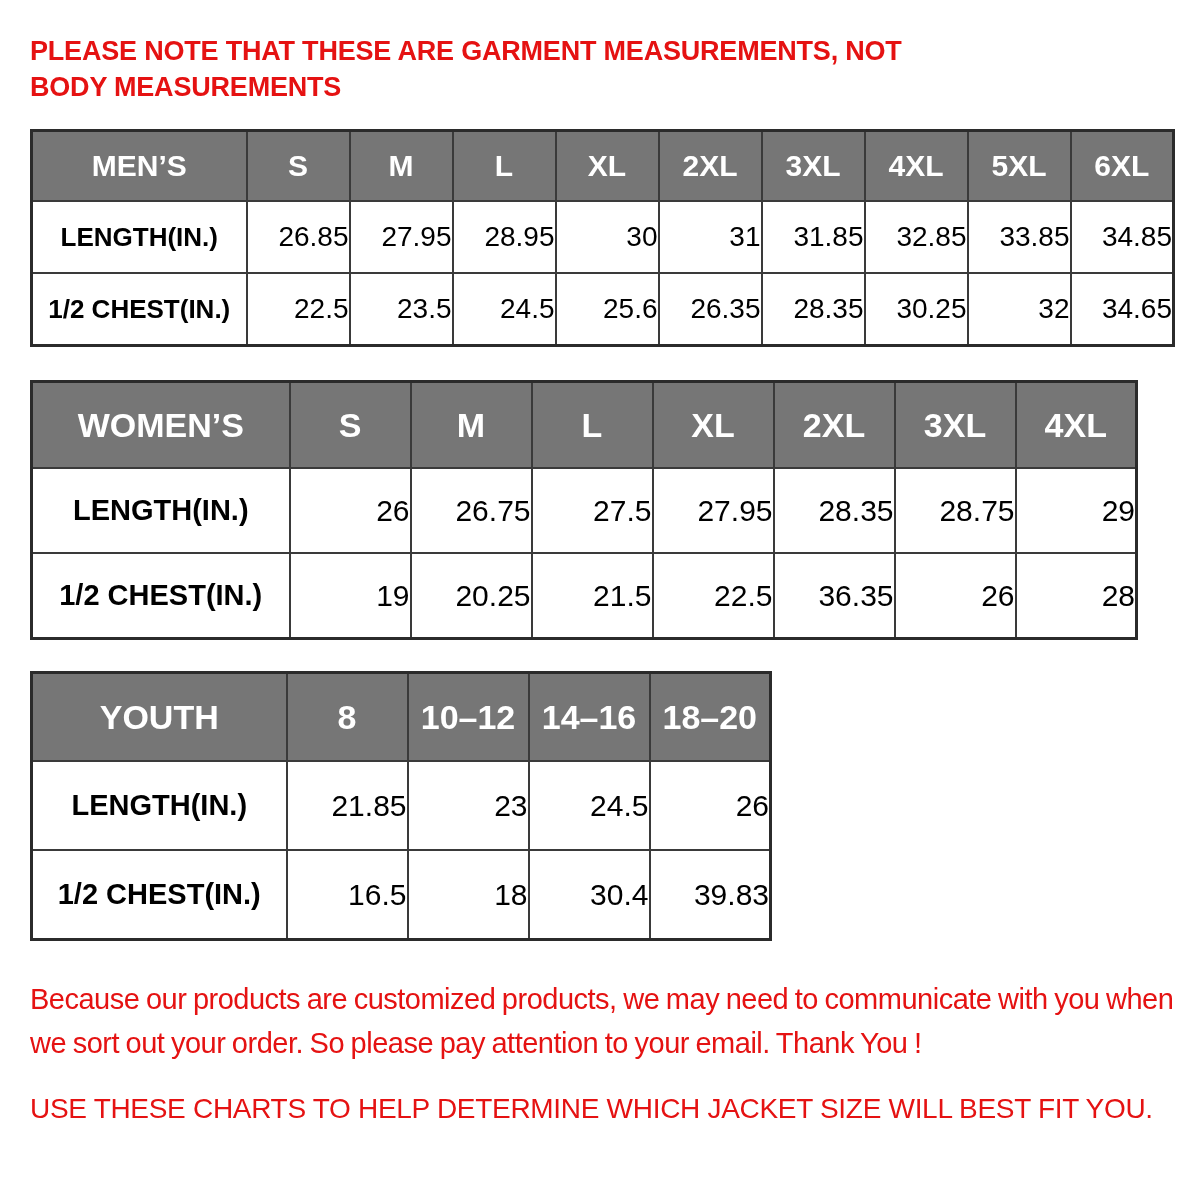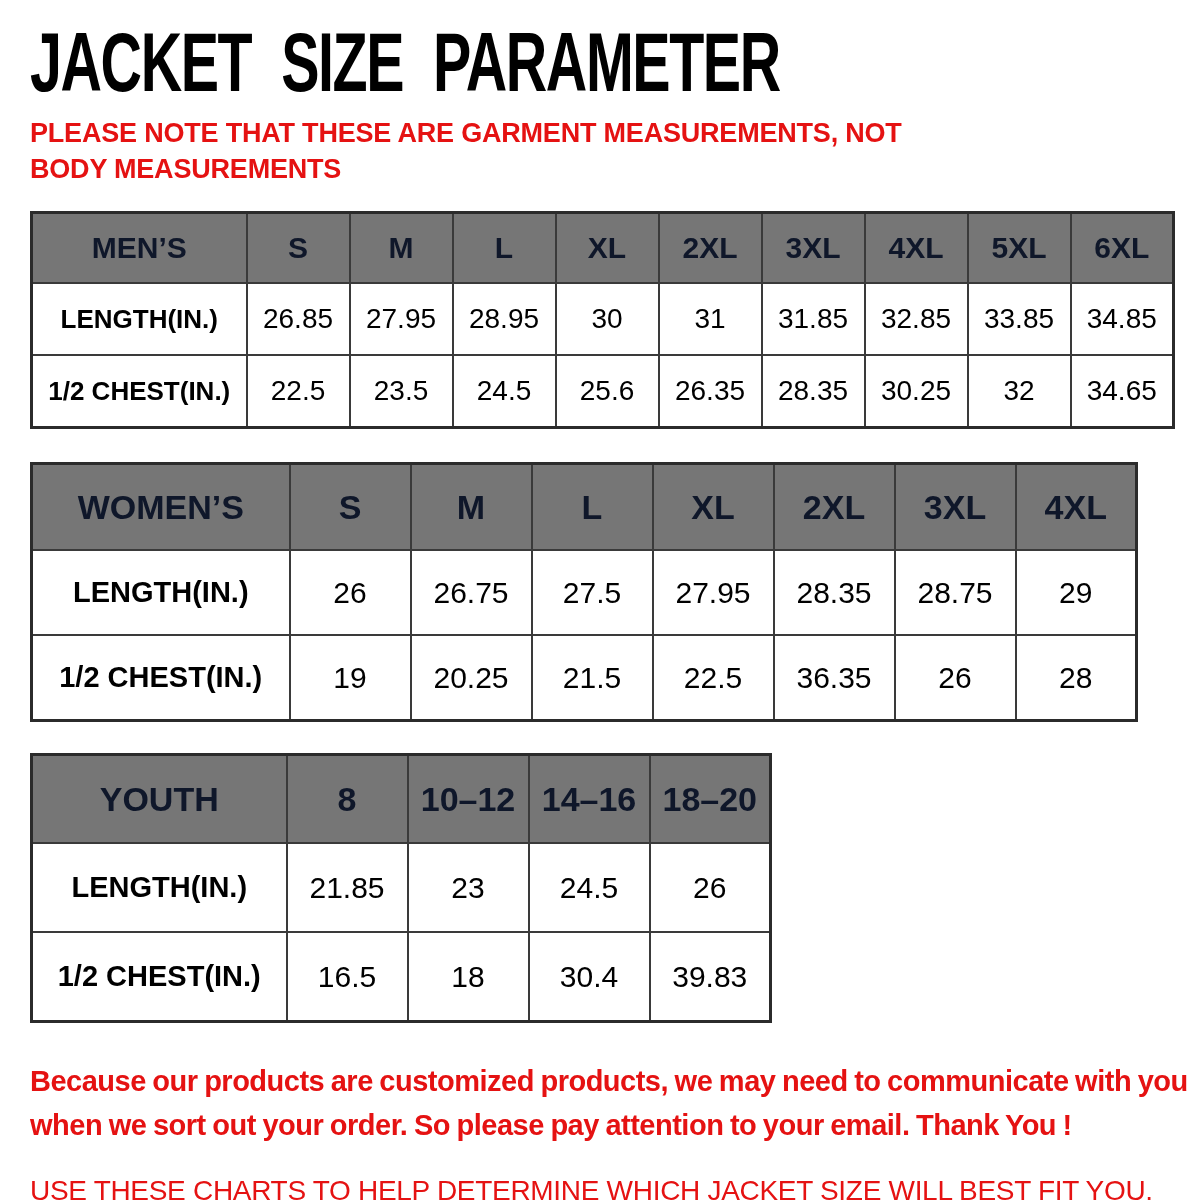--- a/index.html
+++ b/index.html
@@ -53,30 +53,31 @@
   .size-table th, .size-table td {
     border: 2px solid #3a3a3a;
     text-align: center;
     vertical-align: middle;
     padding: 0;
     overflow: hidden;
   }
   .size-table { border: 3px solid #2b2b2b; }
   .size-table th {
     background: #767676;
-    color: #0f172a;
+    color: #ffffff;
     font-weight: bold;
   }
   .size-table td.label-cell {
     font-weight: bold;
     color: #000000;
   }
   .size-table td.value-cell {
     font-weight: normal;
     color: #000000;
+    text-align: right;
   }
   
   .table-mens { width: 1145px; margin-top: 24px; }
   .table-mens col.label-col { width: 215px; }
   .table-mens th { height: 68px; font-size: 30px; }
   .table-mens td { height: 70px; }
   .table-mens td.label-cell { font-size: 26px; }
   .table-mens td.value-cell { font-size: 28px; }
   
   .table-womens { width: 1108px; margin-top: 33px; }
@@ -94,38 +95,34 @@
   .table-youth td.value-cell { font-size: 30px; }
   
   .footer-para1 {
     margin-top: 36px;
     max-width: 1165px;
     font-size: 29px;
     line-height: 1.52;
     letter-spacing: -0.5px;
     word-spacing: -1px;
     color: var(--red);
-    font-weight: bold;
   }
   .footer-para2 {
     margin-top: 26px;
     max-width: 1165px;
     font-size: 28px;
     line-height: 1.3;
     letter-spacing: -0.3px;
     color: var(--red);
   }
 </style>
 </head>
 <body>
 
 <div class="page">
-  <div class="title">
-    <span>JACKET SIZE PARAMETER</span>
-  </div>
   <div class="note">PLEASE NOTE THAT THESE ARE GARMENT MEASUREMENTS, NOT BODY MEASUREMENTS</div>
 
   <div id="tables">
       <table class="size-table table-mens">
         <colgroup>
           <col class="label-col">
           <col>
           <col>
           <col>
           <col>

